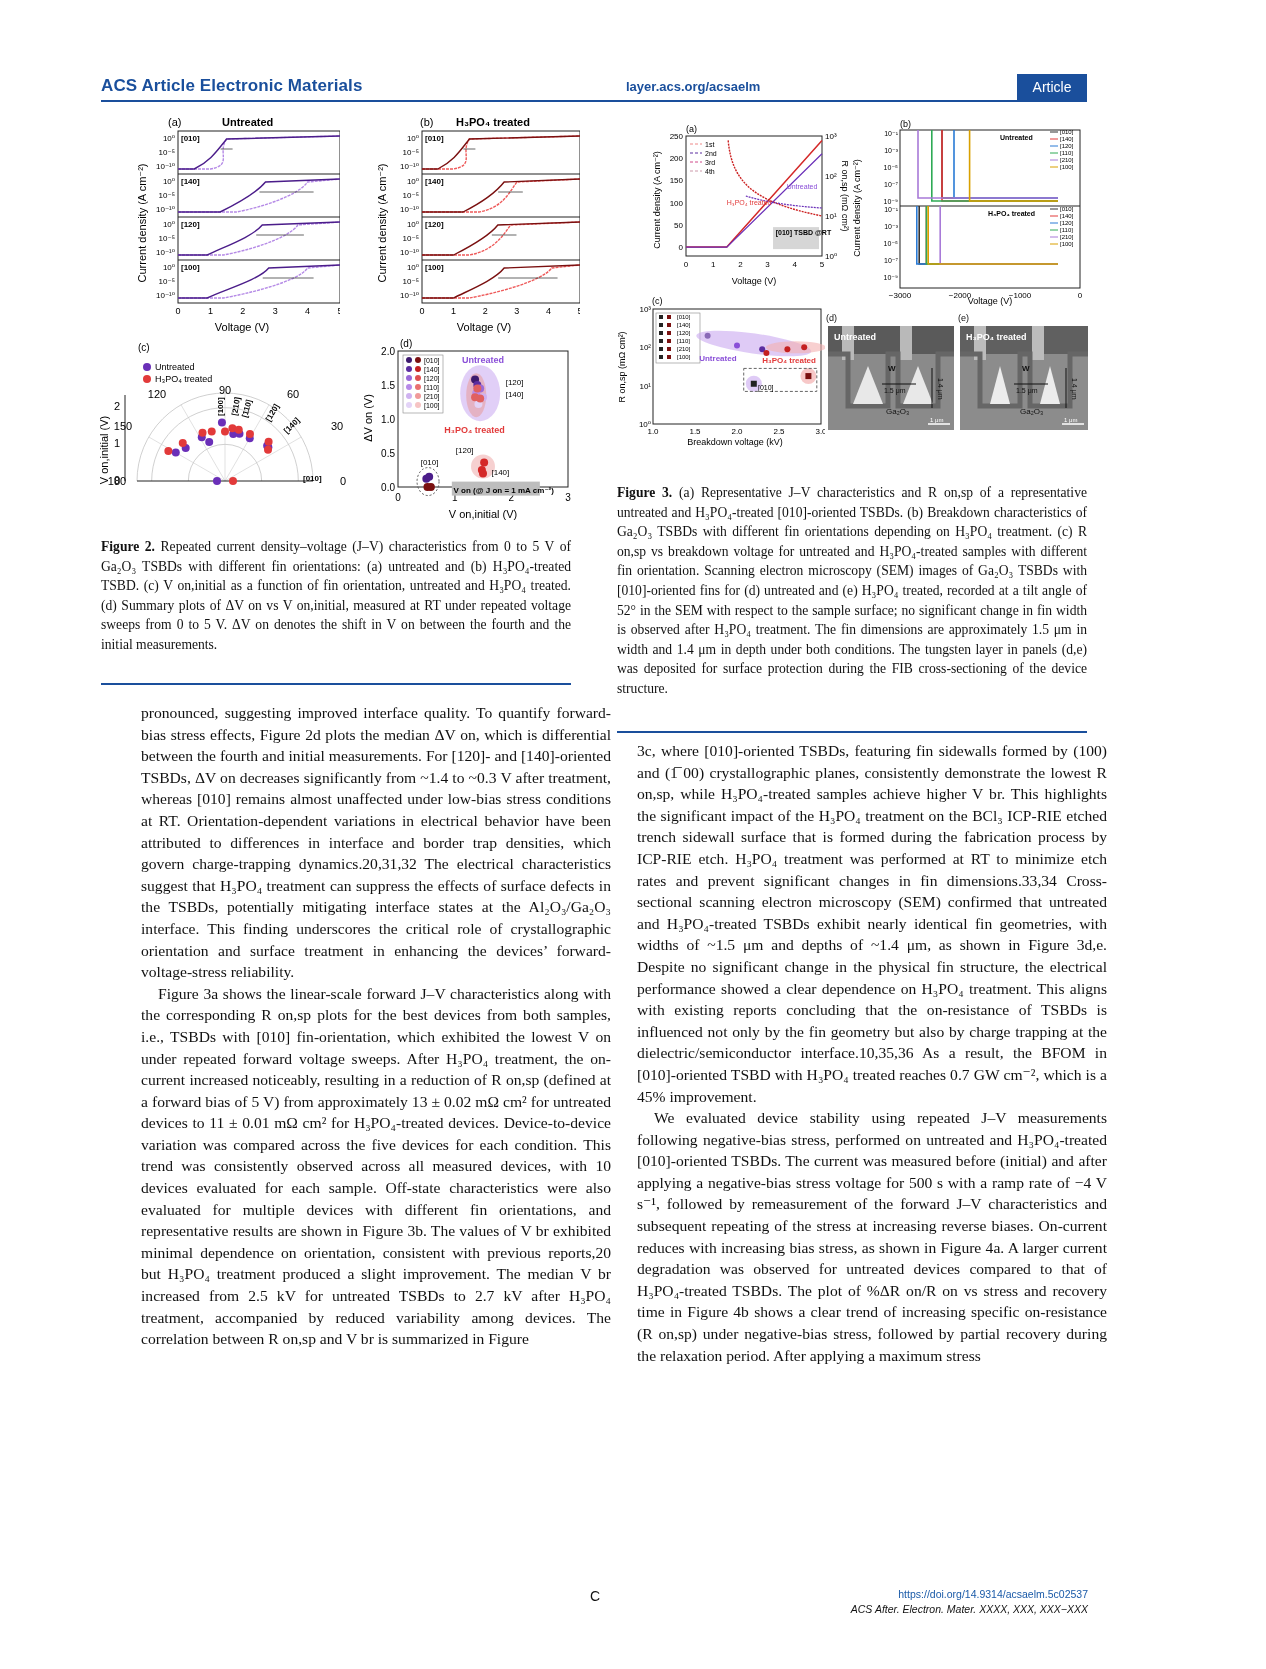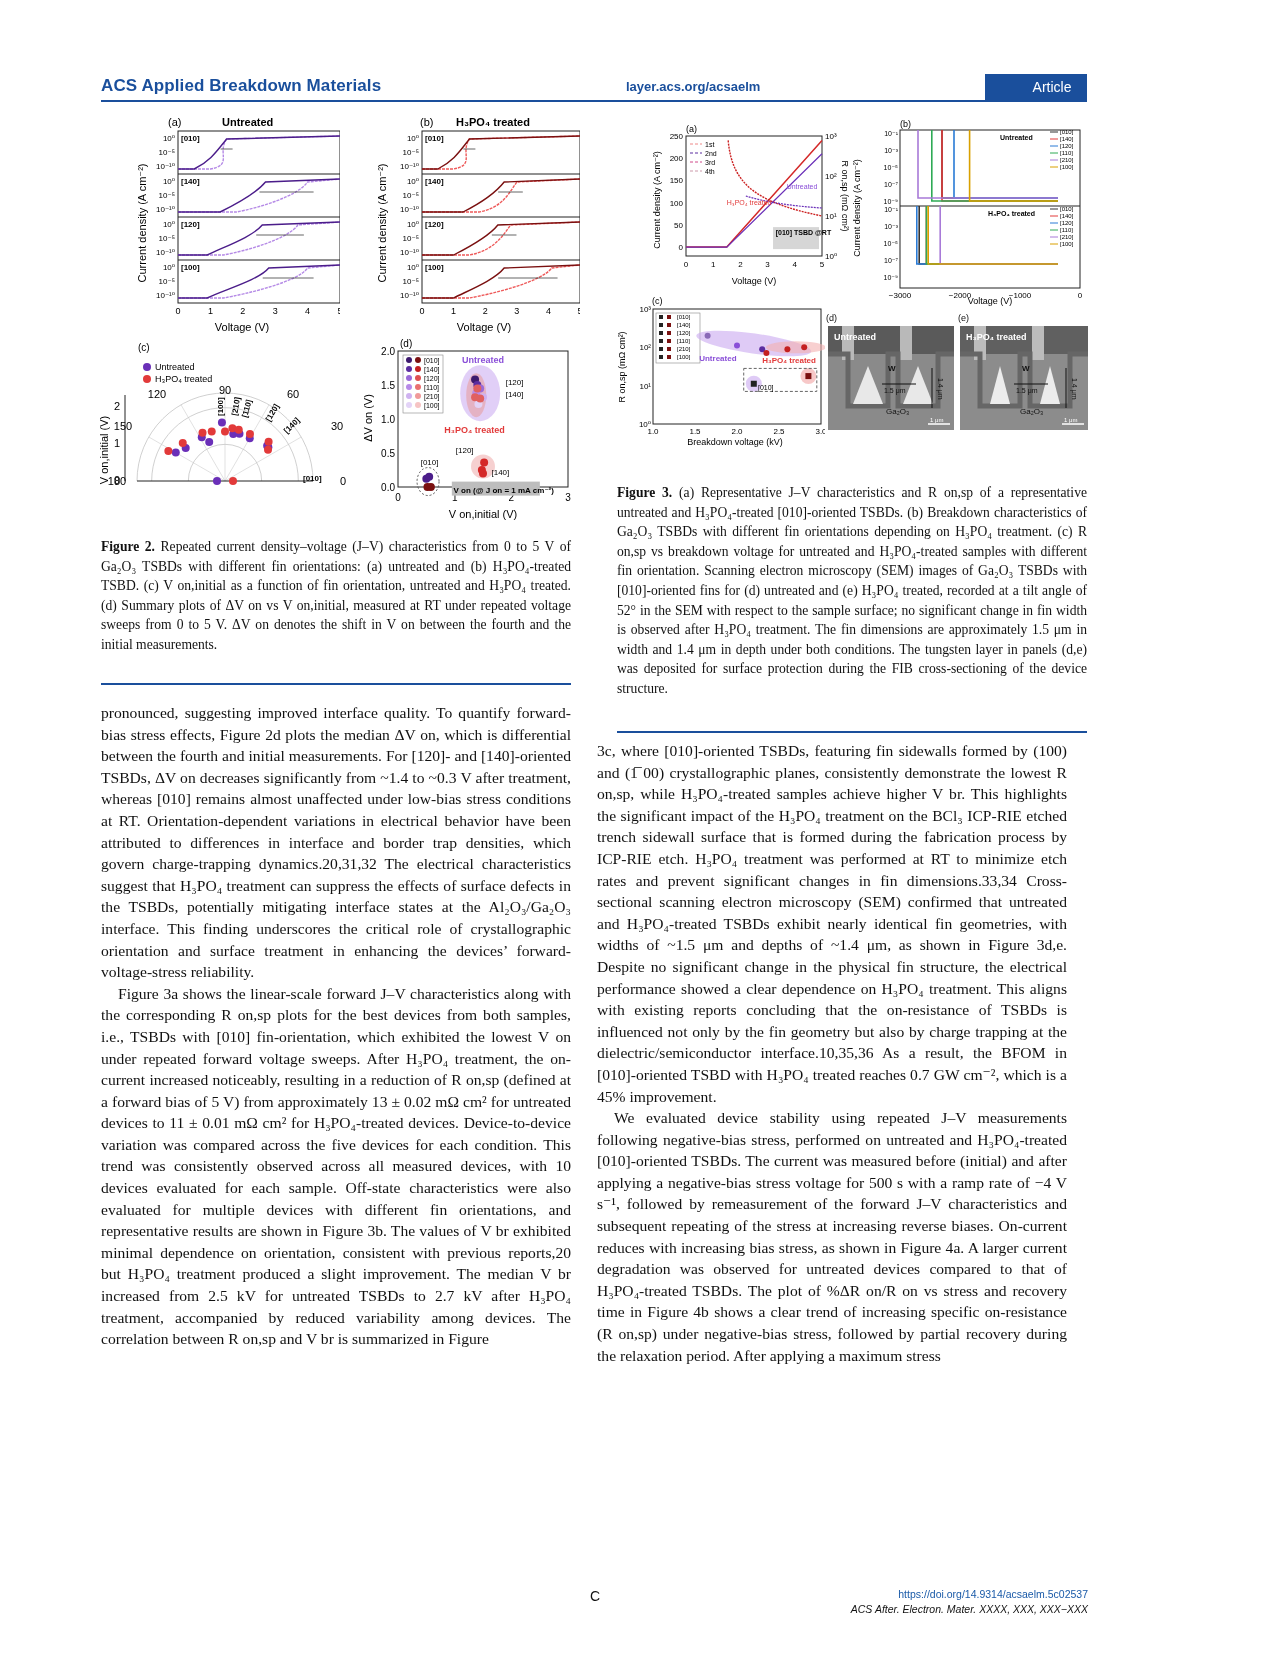--- a/index.html
+++ b/index.html
@@ -1,38 +1,38 @@
 <!DOCTYPE html>
 <html><head>
 <meta charset="utf-8">
 <style>
   html,body{margin:0;padding:0;background:#fff;}
   body{width:1266px;height:1669px;position:relative;overflow:hidden;font-family:"Liberation Serif","DejaVu Serif",serif;color:#111;}
   .hdr{position:absolute;left:101px;top:76px;width:986px;height:24px;border-bottom:2px solid #1a4f9c;}
   .hdr .journal{position:absolute;left:0;top:0;font-family:"Liberation Sans","DejaVu Sans",sans-serif;font-size:17px;color:#1a4f9c;font-weight:bold;letter-spacing:0.1px;}
   .hdr .url{position:absolute;left:525px;top:3px;font-family:"Liberation Sans","DejaVu Sans",sans-serif;font-size:13px;color:#1a4f9c;font-weight:bold;}
-  .hdr .badge{position:absolute;right:0;top:-2px;width:70px;height:26px;background:#1a4f9c;color:#fff;font-family:"Liberation Sans","DejaVu Sans",sans-serif;font-size:14px;text-align:center;line-height:26px;padding-left:32px;}
+  .hdr .badge{position:absolute;right:0;top:-2px;width:70px;height:26px;background:#1a4f9c;color:#fff;font-family:"Liberation Sans","DejaVu Sans",sans-serif;font-size:14px;text-align:center;line-height:26px;}
   .fig{position:absolute;font-family:"Liberation Sans","DejaVu Sans",sans-serif;}
   .fig svg{display:block;}
   .caption{position:absolute;font-size:13.6px;line-height:19.6px;text-align:justify;}
   .caption b{font-weight:bold;}
   .rule{position:absolute;height:2px;background:#1a4f9c;}
-  .col{position:absolute;font-size:15.6px;line-height:21.6px;text-align:justify;}
+  .col{position:absolute;font-size:15.6px;line-height:21.6px;text-align:justify;margin-left:40px;}
   .col p{margin:0;}
   .col p.ind{text-indent:17px;}
   .footer-page{position:absolute;left:590px;top:1588px;font-family:"Liberation Sans","DejaVu Sans",sans-serif;font-size:14px;}
   .footer-doi{position:absolute;right:178px;top:1588px;font-family:"Liberation Sans","DejaVu Sans",sans-serif;font-size:10.5px;color:#1a5aa8;text-align:right;}
   .footer-cite{position:absolute;right:178px;top:1603px;font-family:"Liberation Sans","DejaVu Sans",sans-serif;font-size:10.5px;font-style:italic;text-align:right;}
   .sem{position:absolute;background:#7d7d7d;overflow:hidden;}
 </style>
 </head>
 <body>
 
 <div class="hdr">
-  <span class="journal">ACS Applied Breakdown Materials</span>
+  <span class="journal">ACS Article Electronic Materials</span>
   <span class="url">layer.acs.org/acsaelm</span>
   <span class="badge">Article</span>
 </div>
 
 <div class="fig" style="left:130px;top:113px;width:210px;height:222px;">
   <svg width="210" height="222">
     <text x="38" y="13" font-size="11">(a)</text>
     <text x="92" y="13" font-size="11" font-weight="bold">Untreated</text>
     <rect x="48" y="18" width="162" height="172" fill="none" stroke="#222"></rect>
     <g id="f2a-rows">

